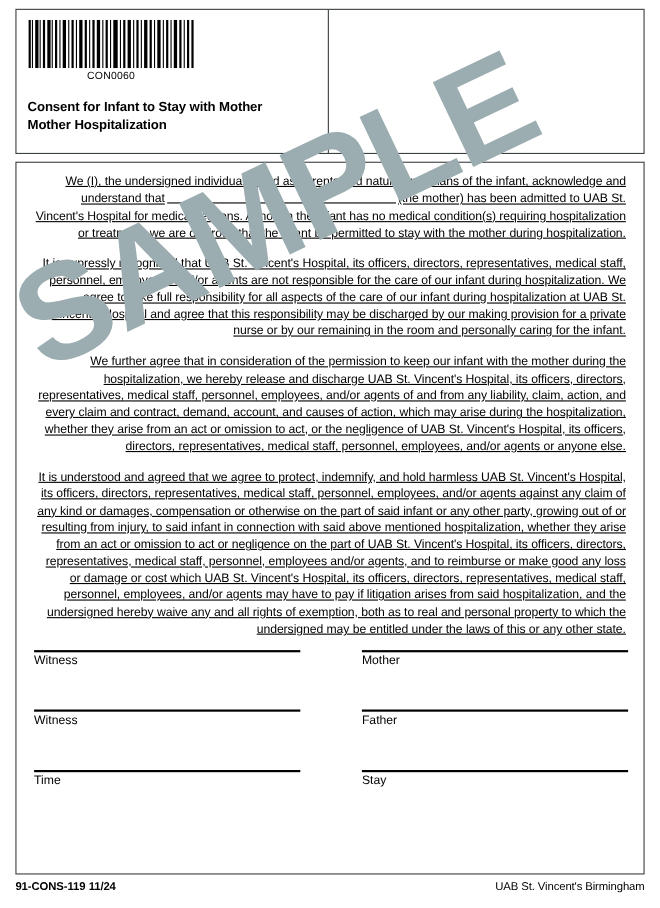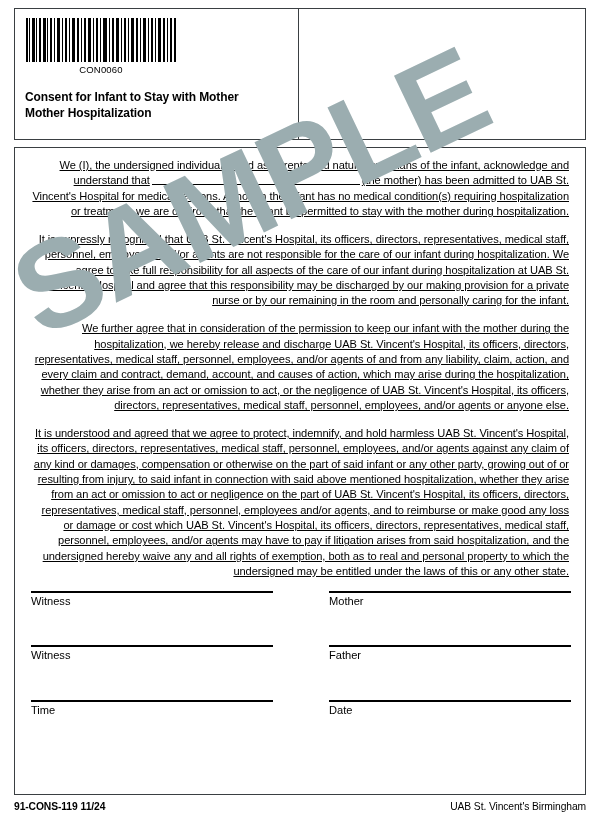--- a/index.html
+++ b/index.html
@@ -273,21 +273,21 @@
         </div>
       </div>
 
       <div class="sig-row">
         <div class="sig-cell">
           <div class="sig-rule"></div>
           <div class="sig-label">Time</div>
         </div>
         <div class="sig-cell">
           <div class="sig-rule"></div>
-          <div class="sig-label">Date</div>
+          <div class="sig-label">Stay</div>
         </div>
       </div>
 
     </div>
   </div>
 
   <div class="watermark">
     <div class="watermark-text">SAMPLE</div>
   </div>
 

